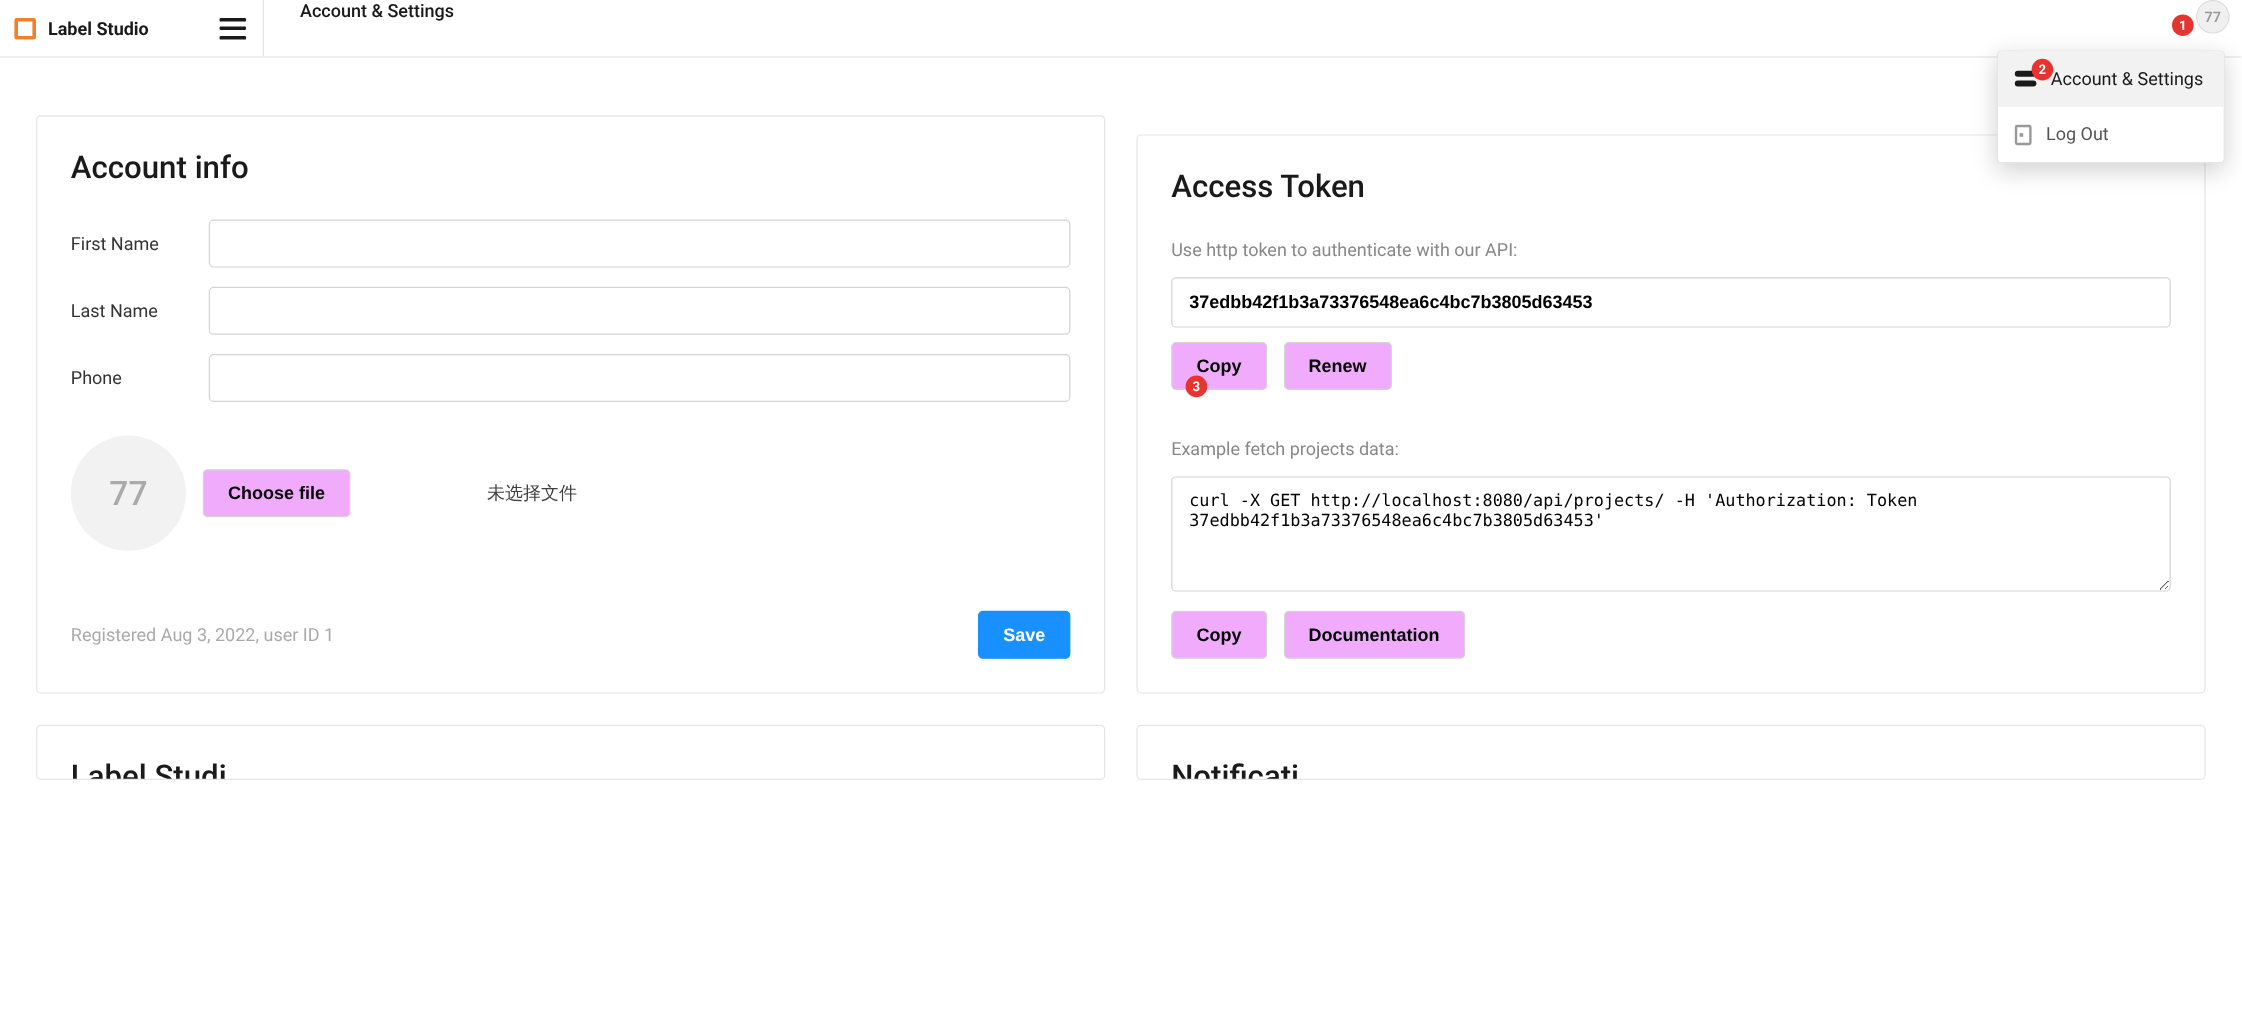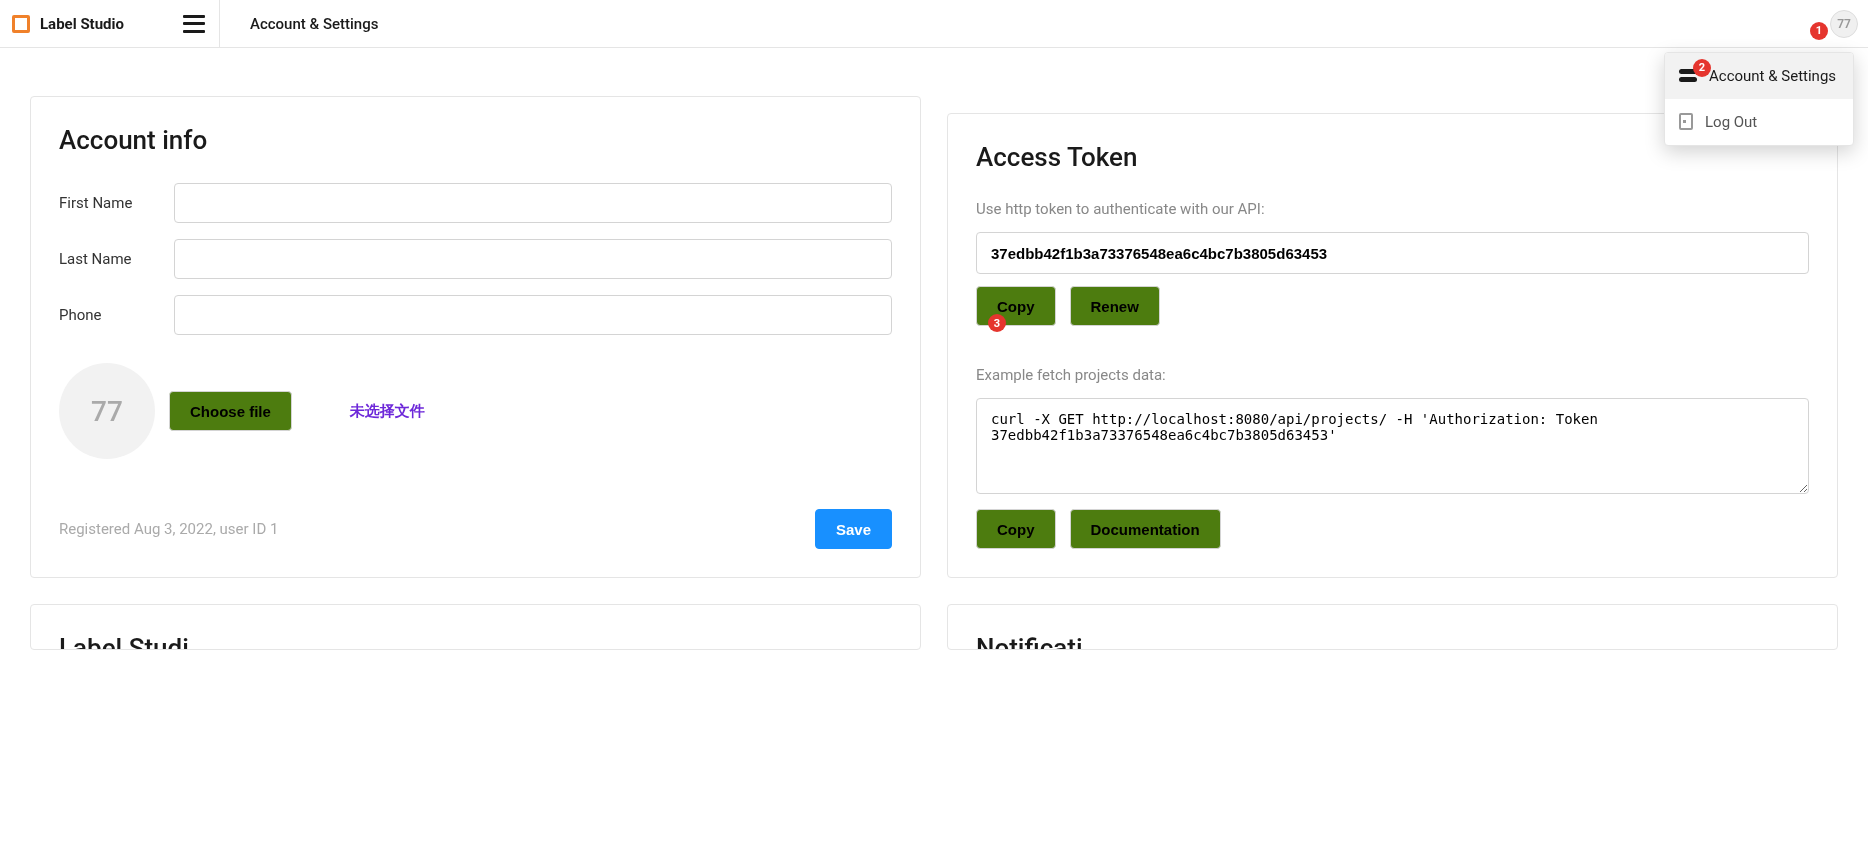--- a/index.html
+++ b/index.html
@@ -2,21 +2,21 @@
 <html><head>
   <meta charset="utf-8">
   <style>
     * { box-sizing: border-box; margin: 0; padding: 0; }
     body { font-family: -apple-system, BlinkMacSystemFont, "Segoe UI", Roboto, Arial, sans-serif; background: #fff; color: #1a1a1a; font-size: 14px; }
 
     .header {
       height: 48px;
       border-bottom: 1px solid #e5e5e5;
       display: flex;
-      align-items: center;
+      align-items: flex-start;
       padding: 0 10px;
       position: relative;
     }
     .header-left {
       display: flex;
       align-items: center;
       gap: 10px;
       width: 210px;
       border-right: 1px solid #e5e5e5;
       height: 100%;
@@ -160,27 +160,27 @@
       font-size: 28px; color: #aaa; font-weight: 500;
     }
     .btn {
       display: inline-flex;
       align-items: center;
       justify-content: center;
       height: 40px;
       padding: 0 20px;
       border: 1px solid #d4d4d4;
       border-radius: 4px;
-      background: #4d7c0f;
+      background: #f0abfc;
       font-size: 15px;
       font-weight: 600;
       cursor: pointer;
     }
     .btn-primary { background: #1890ff; border-color: #1890ff; color: #fff; }
-    .no-file-text { margin-left: 44px; font-size: 15px; color: #6d28d9; font-weight: bold; }
+    .no-file-text { margin-left: 100px; font-size: 15px; color: #404040; }
 
     .card-footer {
       display: flex;
       align-items: center;
       justify-content: space-between;
       margin-top: 50px;
     }
     .registered-text { color: #aaa; font-size: 15px; }
 
     .helper-text { color: #888; font-size: 15px; margin-bottom: 14px; }

